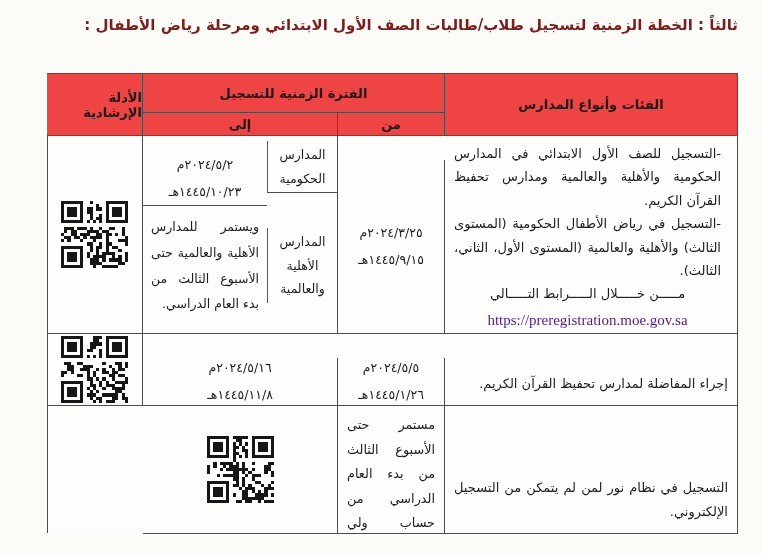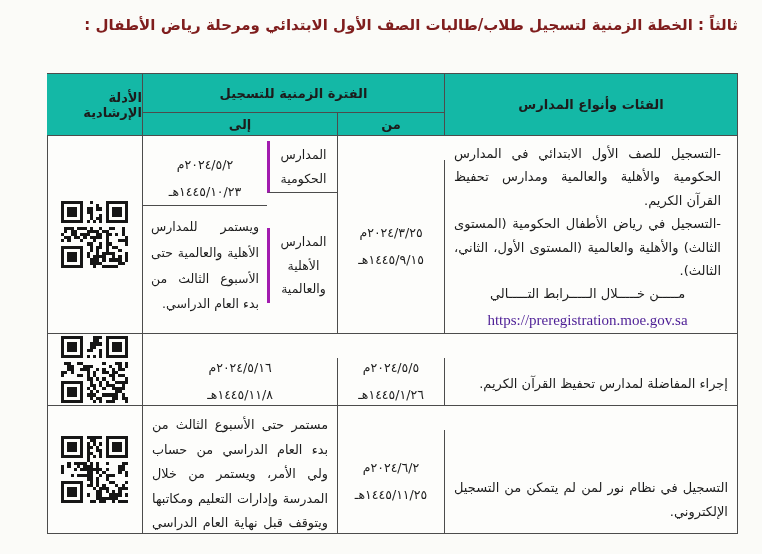--- a/index.html
+++ b/index.html
@@ -28,21 +28,21 @@
     border-left:1px solid #4c4c4c;
     background:#fdfdfb;
   }
   .cell {
     border-right:1px solid #4c4c4c;
     border-bottom:1px solid #4c4c4c;
     display:flex; flex-direction:column;
     align-items:center; justify-content:center;
     overflow:hidden;
   }
-  .hdr { background:#14b8a6; font-weight:bold; font-size:13px; }
+  .hdr { background:#ef4444; font-weight:bold; font-size:13px; }
   .cat-header    { grid-column:1; grid-row:1 / span 2; }
   .period-header { grid-column:2 / span 2; grid-row:1; }
   .from-header   { grid-column:2; grid-row:2; }
   .to-header     { grid-column:3; grid-row:2; }
   .guides-header { grid-column:4; grid-row:1 / span 2; }
 
   .cat-cell { align-items:stretch; justify-content:flex-end; padding:6px 16px 4px 9px; }
   .cat-cell p {
     font-size:13px; line-height:1.8; text-align:justify; text-align-last:right;
   }
@@ -56,21 +56,21 @@
   .date-cell { font-size:12.5px; line-height:2.1; text-align:center;margin-top:24px; }
   .date-cell div { white-space:nowrap; }
 
   
   .to-composite {
     padding:0; display:grid; direction:rtl;
     grid-template-columns:70px 124px;
     grid-template-rows:62px 135px;
   }
   .sub {
-    border-left:3px solid #a21caf; border-bottom:1px solid #4c4c4c;
+    border-left:1px solid #a21caf; border-bottom:1px solid #4c4c4c;
     display:flex; flex-direction:column; align-items:center; justify-content:center;
   }
   .sub:nth-child(2), .sub:nth-child(4) { border-left:none; }
   .sub:nth-child(3), .sub:nth-child(4) { border-bottom:none; }
   .school-label { font-size:12.5px; line-height:1.9; text-align:center; padding:2px; }
   .small-text {
     font-size:12.5px; line-height:2.05; text-align:justify; text-align-last:right;
     padding:4px 8px;
   }
   .to-long-text { align-items:stretch; justify-content:flex-start; padding:7px 9px; }
@@ -578,24 +578,20 @@
           <rect x="12" y="20" width="1" height="1"></rect>
           <rect x="14" y="20" width="1" height="1"></rect>
           <rect x="15" y="20" width="1" height="1"></rect>
           <rect x="16" y="20" width="1" height="1"></rect>
           <rect x="20" y="20" width="1" height="1"></rect>
         </svg></div>
   </div>
 
   <div class="cell cat-simple">
     <p>التسجيل في نظام نور لمن لم يتمكن من التسجيل الإلكتروني.</p>
-  </div>
-  <div class="cell date-cell">
-    <div>٢٠٢٤/٦/٢م</div>
-    <div>١٤٤٥/١١/٢٥هـ</div>
   </div>
   <div class="cell to-long-text">
     <p>مستمر حتى الأسبوع الثالث من بدء العام الدراسي من حساب ولي الأمر، ويستمر من خلال المدرسة وإدارات التعليم ومكاتبها ويتوقف قبل نهاية العام الدراسي بشهر.</p>
   </div>
   <div class="cell qr-cell">
     <div class="qr-box"><svg width="67" height="67" viewBox="0 0 21 21" shape-rendering="crispEdges" fill="#161616">
           <rect x="0" y="0" width="1" height="1"></rect>
           <rect x="1" y="0" width="1" height="1"></rect>
           <rect x="2" y="0" width="1" height="1"></rect>
           <rect x="3" y="0" width="1" height="1"></rect>

